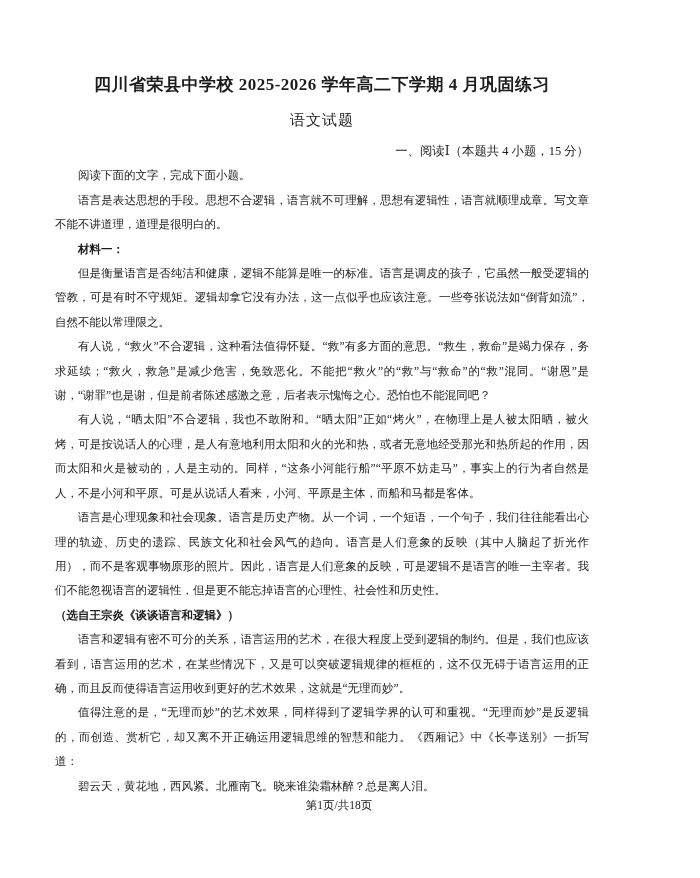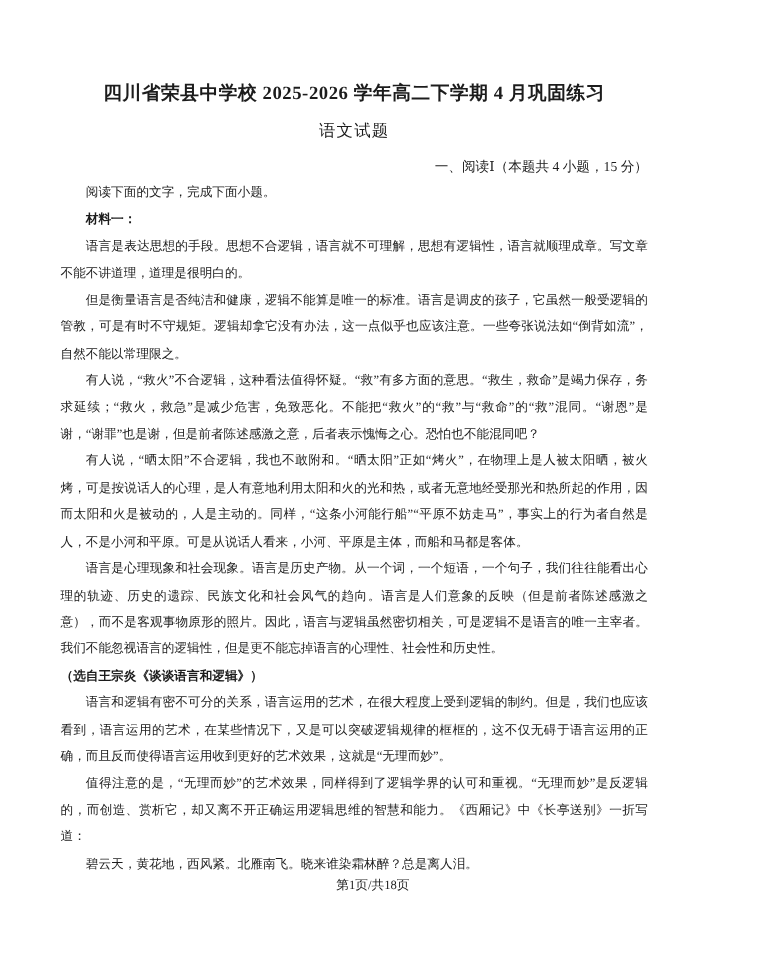--- a/index.html
+++ b/index.html
@@ -77,26 +77,26 @@
 </head>
 <body>
 
 <div class="page">
   <div class="doc">
     <h1 class="title">四川省荣县中学校 2025-2026 学年高二下学期 4 月巩固练习</h1>
     <h2 class="subtitle">语文试题</h2>
     <div class="body">
       <p class="heading">一、阅读Ⅰ（本题共 4 小题，15 分）</p>
       <p class="indent">阅读下面的文字，完成下面小题。</p>
+      <p class="indent">语言是表达思想的手段。思想不合逻辑，语言就不可理解，思想有逻辑性，语言就顺理成章。写文章不能不讲道理，道理是很明白的。</p>
       <p class="indent label">材料一：</p>
-      <p class="indent">语言是表达思想的手段。思想不合逻辑，语言就不可理解，思想有逻辑性，语言就顺理成章。写文章不能不讲道理，道理是很明白的。</p>
       <p class="indent">但是衡量语言是否纯洁和健康，逻辑不能算是唯一的标准。语言是调皮的孩子，它虽然一般受逻辑的管教，可是有时不守规矩。逻辑却拿它没有办法，这一点似乎也应该注意。一些夸张说法如“倒背如流”，自然不能以常理限之。</p>
       <p class="indent">有人说，“救火”不合逻辑，这种看法值得怀疑。“救”有多方面的意思。“救生，救命”是竭力保存，务求延续；“救火，救急”是减少危害，免致恶化。不能把“救火”的“救”与“救命”的“救”混同。“谢恩”是谢，“谢罪”也是谢，但是前者陈述感激之意，后者表示愧悔之心。恐怕也不能混同吧？</p>
       <p class="indent">有人说，“晒太阳”不合逻辑，我也不敢附和。“晒太阳”正如“烤火”，在物理上是人被太阳晒，被火烤，可是按说话人的心理，是人有意地利用太阳和火的光和热，或者无意地经受那光和热所起的作用，因而太阳和火是被动的，人是主动的。同样，“这条小河能行船”“平原不妨走马”，事实上的行为者自然是人，不是小河和平原。可是从说话人看来，小河、平原是主体，而船和马都是客体。</p>
-      <p class="indent">语言是心理现象和社会现象。语言是历史产物。从一个词，一个短语，一个句子，我们往往能看出心理的轨迹、历史的遗踪、民族文化和社会风气的趋向。语言是人们意象的反映（但是前者陈述感激之意），而不是客观事物原形的照片。因此，语言与逻辑虽然密切相关，可是逻辑不是语言的唯一主宰者。我们不能忽视语言的逻辑性，但是更不能忘掉语言的心理性、社会性和历史性。</p>
+      <p class="indent">语言是心理现象和社会现象。语言是历史产物。从一个词，一个短语，一个句子，我们往往能看出心理的轨迹、历史的遗踪、民族文化和社会风气的趋向。语言是人们意象的反映（其中人脑起了折光作用），而不是客观事物原形的照片。因此，语言是人们意象的反映，可是逻辑不是语言的唯一主宰者。我们不能忽视语言的逻辑性，但是更不能忘掉语言的心理性、社会性和历史性。</p>
       <p class="attribution">（选自王宗炎《谈谈语言和逻辑》）</p>
       <p class="indent">语言和逻辑有密不可分的关系，语言运用的艺术，在很大程度上受到逻辑的制约。但是，我们也应该看到，语言运用的艺术，在某些情况下，又是可以突破逻辑规律的框框的，这不仅无碍于语言运用的正确，而且反而使得语言运用收到更好的艺术效果，这就是“无理而妙”。</p>
       <p class="indent">值得注意的是，“无理而妙”的艺术效果，同样得到了逻辑学界的认可和重视。“无理而妙”是反逻辑的，而创造、赏析它，却又离不开正确运用逻辑思维的智慧和能力。《西厢记》中《长亭送别》一折写道：</p>
       <p class="indent">碧云天，黄花地，西风紧。北雁南飞。晓来谁染霜林醉？总是离人泪。</p>
     </div>
   </div>
   <div class="footer">第1页/共18页</div>
 </div>
 
 </body></html>

